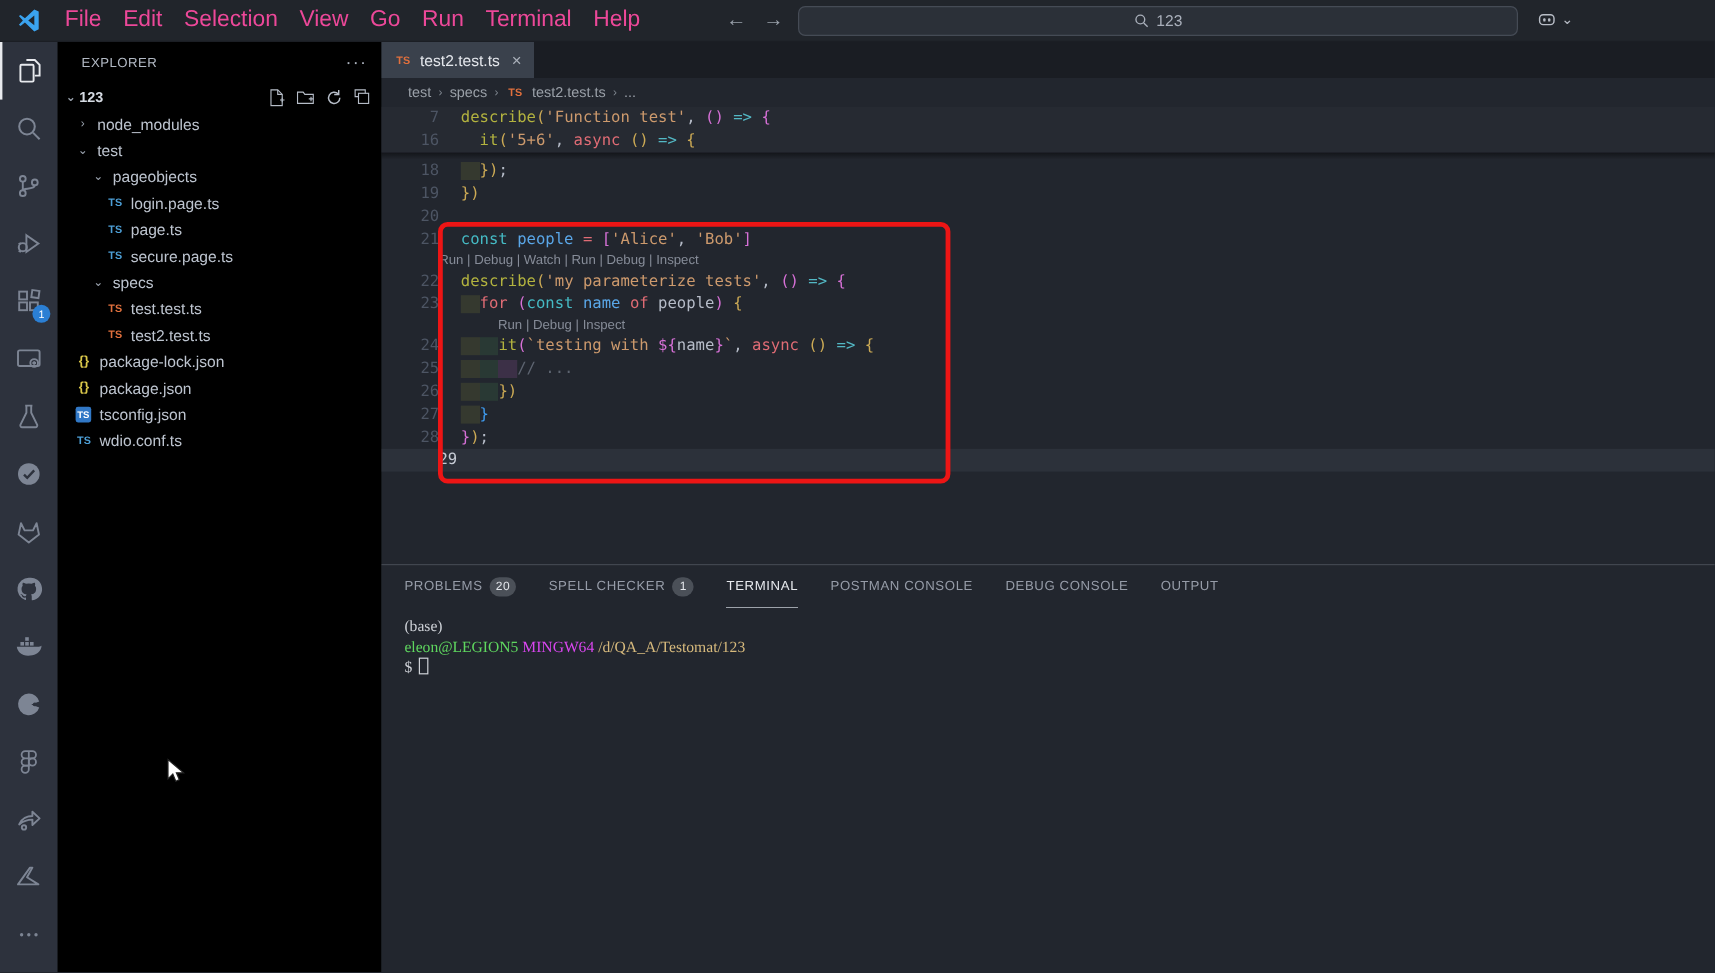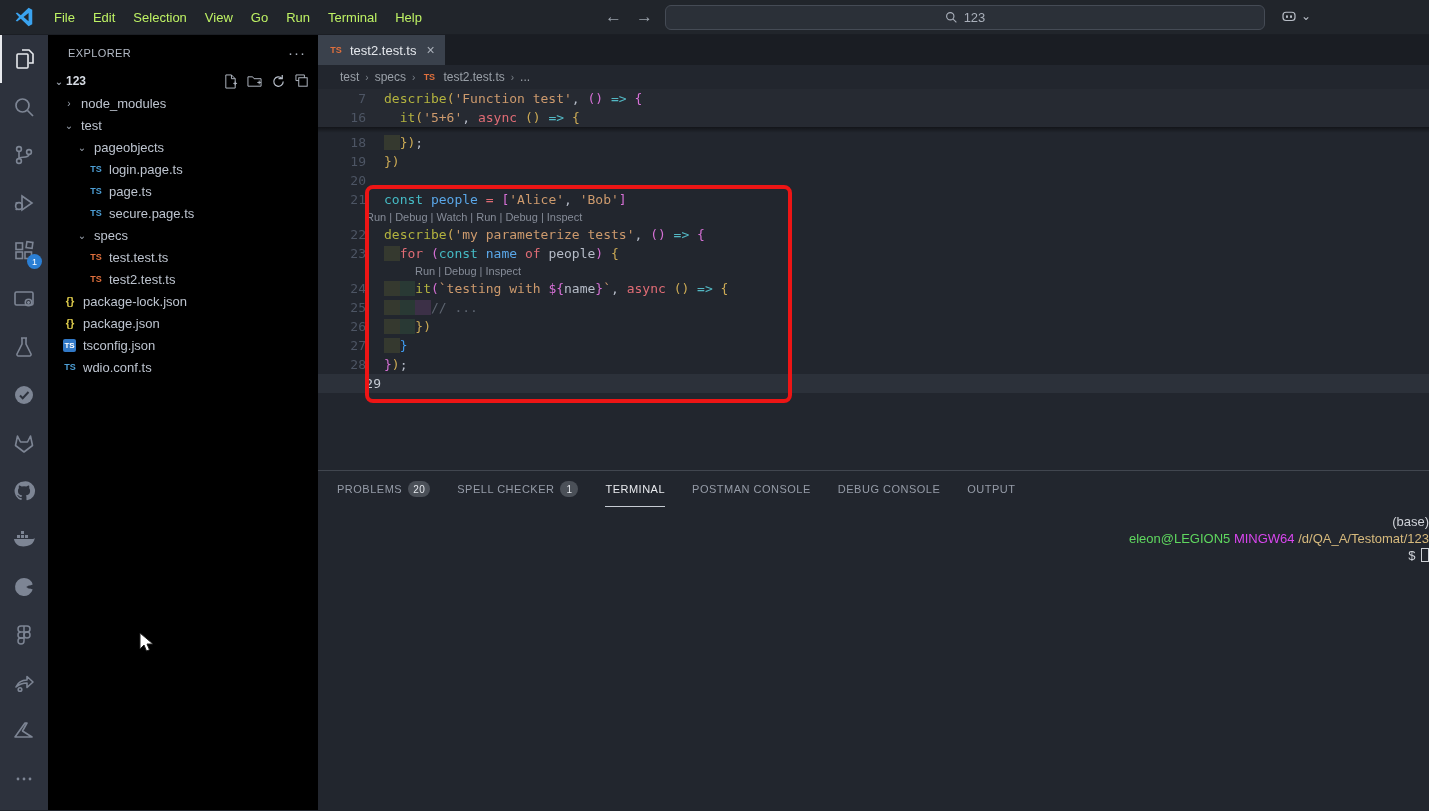--- a/index.html
+++ b/index.html
@@ -4,21 +4,21 @@
 <style>
   * { margin:0; padding:0; box-sizing:border-box; }
   html,body { width:1429px; height:811px; overflow:hidden; background:#22262e;
               font-family:"Liberation Sans","DejaVu Sans",sans-serif; }
 
   
   .titlebar { height:35px; background:#21252b; display:flex; align-items:center;
               position:relative; border-bottom:1px solid #1b1e24; }
   .vslogo { width:22px; height:22px; margin:0 10px 0 13px; }
   .menus { display:flex; }
-  .menu-item { color:#bef264; font-size:13px; padding:4px 9px; cursor:default; }
+  .menu-item { color:#ec4899; font-size:19px; padding:4px 9px; cursor:default; }
   .nav-arrows { position:absolute; left:605px; display:flex; gap:14px; color:#9aa1ab; font-size:17px; }
   .nav-arrows span { cursor:default; }
   .cmd-center { position:absolute; left:665px; top:5px; width:600px; height:25px;
                 background:#2b3038; border:1px solid #454b55; border-radius:6px;
                 display:flex; align-items:center; justify-content:center;
                 color:#a9afba; font-size:13px; gap:6px; }
   .copilot { position:absolute; left:1280px; top:7px; color:#b8bdc6; display:flex;
              align-items:center; gap:3px; font-size:12px; }
 
   
@@ -87,22 +87,22 @@
              border:4px solid #ed1515; border-radius:8px; pointer-events:none; z-index:5; }
 
   
   .panel { flex:1; border-top:1px solid #41464f; background:#22262e;margin-top:32px; }
   .panel-tabs { height:36px; display:flex; align-items:center; gap:27px; padding-left:19px; }
   .ptab { color:#969ca8; font-size:11px; letter-spacing:.5px; display:flex; align-items:center;
           gap:6px; height:100%; }
   .ptab.active { color:#e8eaee; box-shadow:inset 0 -1px 0 #c6cbd3; }
   .pbadge { background:#4b5058; color:#e4e7ec; border-radius:9px; min-width:18px; height:16px;
             font-size:10px; display:flex; align-items:center; justify-content:center; padding:0 5px; }
-  .term { padding:6px 0 0 19px; font-family:Liberation Sans, sans-serif;
-          font-size:13px;text-align:right; }
+  .term { padding:6px 0 0 19px; font-family:Liberation Serif, serif;
+          font-size:13px; }
   .tline { height:17px; line-height:17px; white-space:pre; }
   .tc-white{color:#cfd2d8} .tc-green{color:#5fd75f} .tc-purple{color:#d946ef} .tc-yellow{color:#d7ba7d}
   .tcursor { display:inline-block; width:8px; height:14px; border:1px solid #cfd2d8;
              vertical-align:-2px; margin-left:2px; }
 
   .mouse-cursor { position:absolute; left:136px; top:631px; z-index:9; pointer-events:none; }
 </style>
 </head>
 <body>
 

